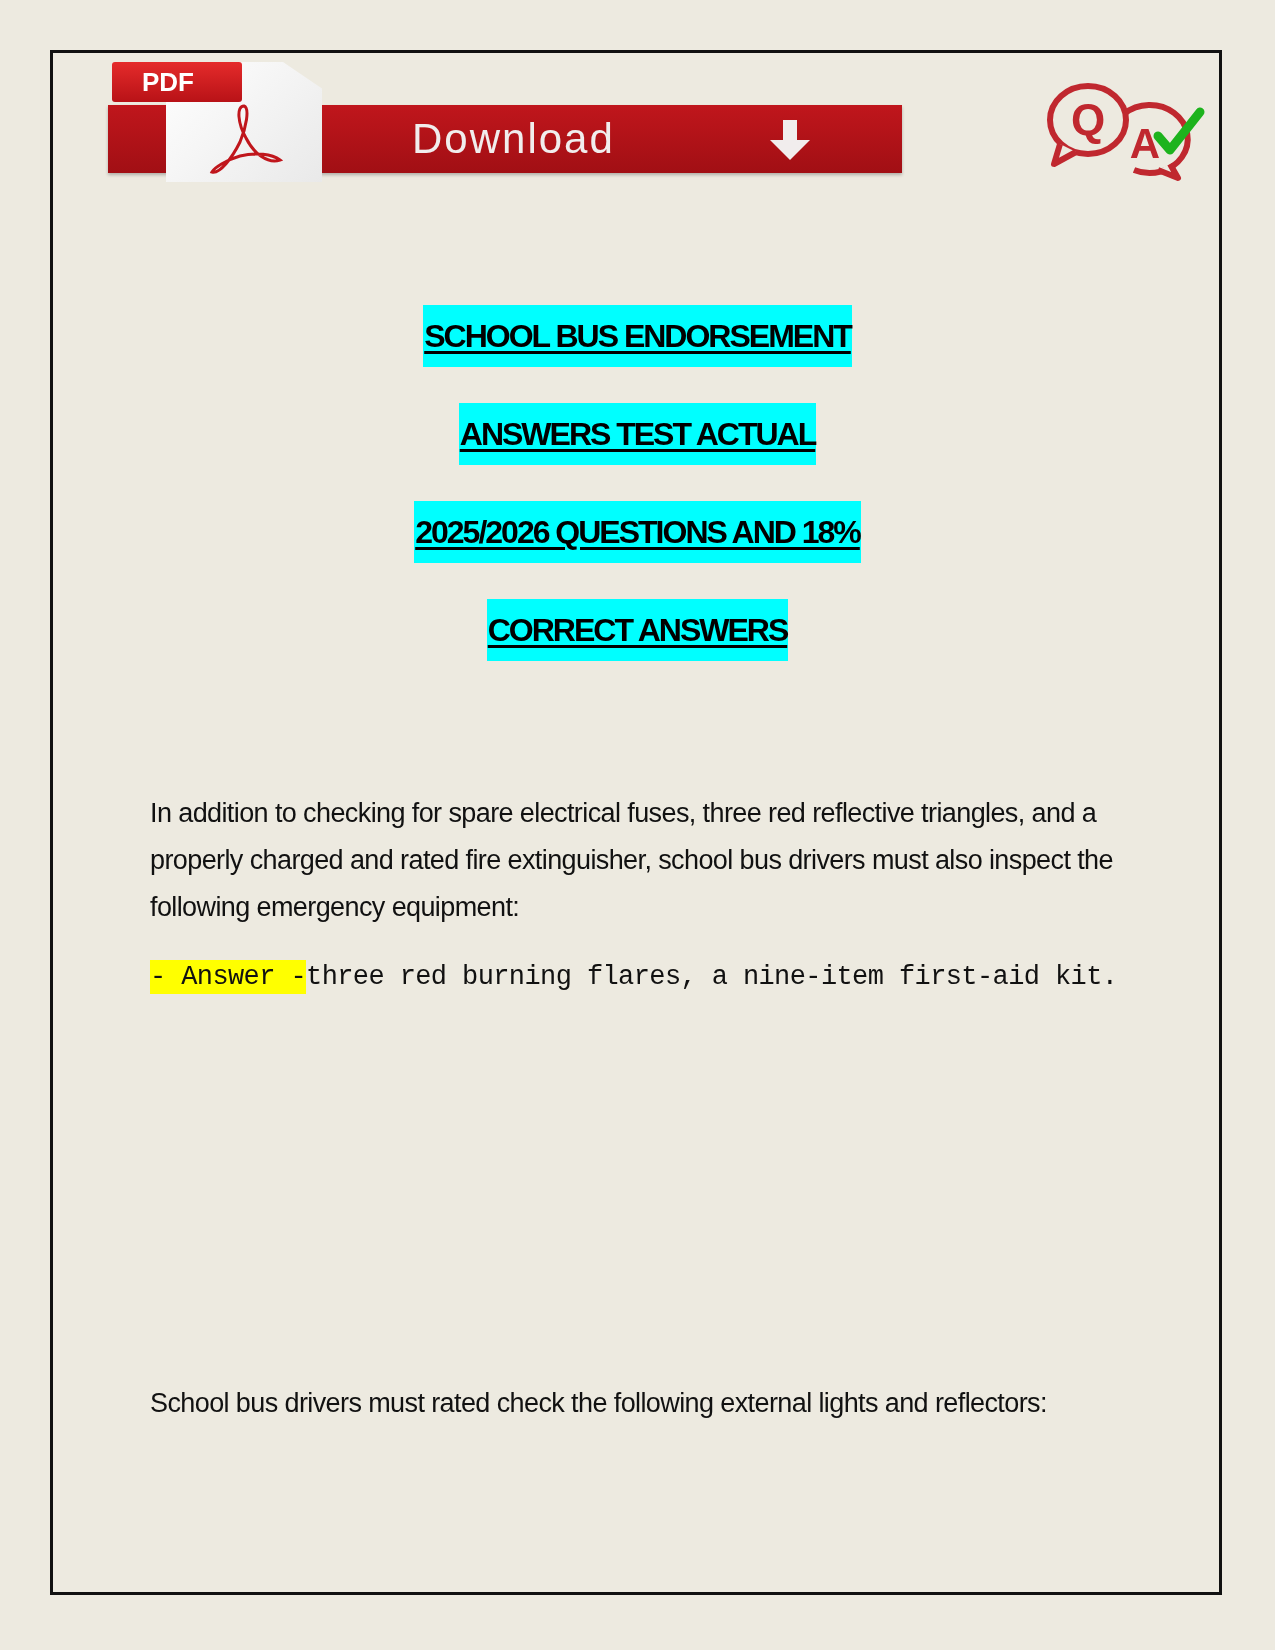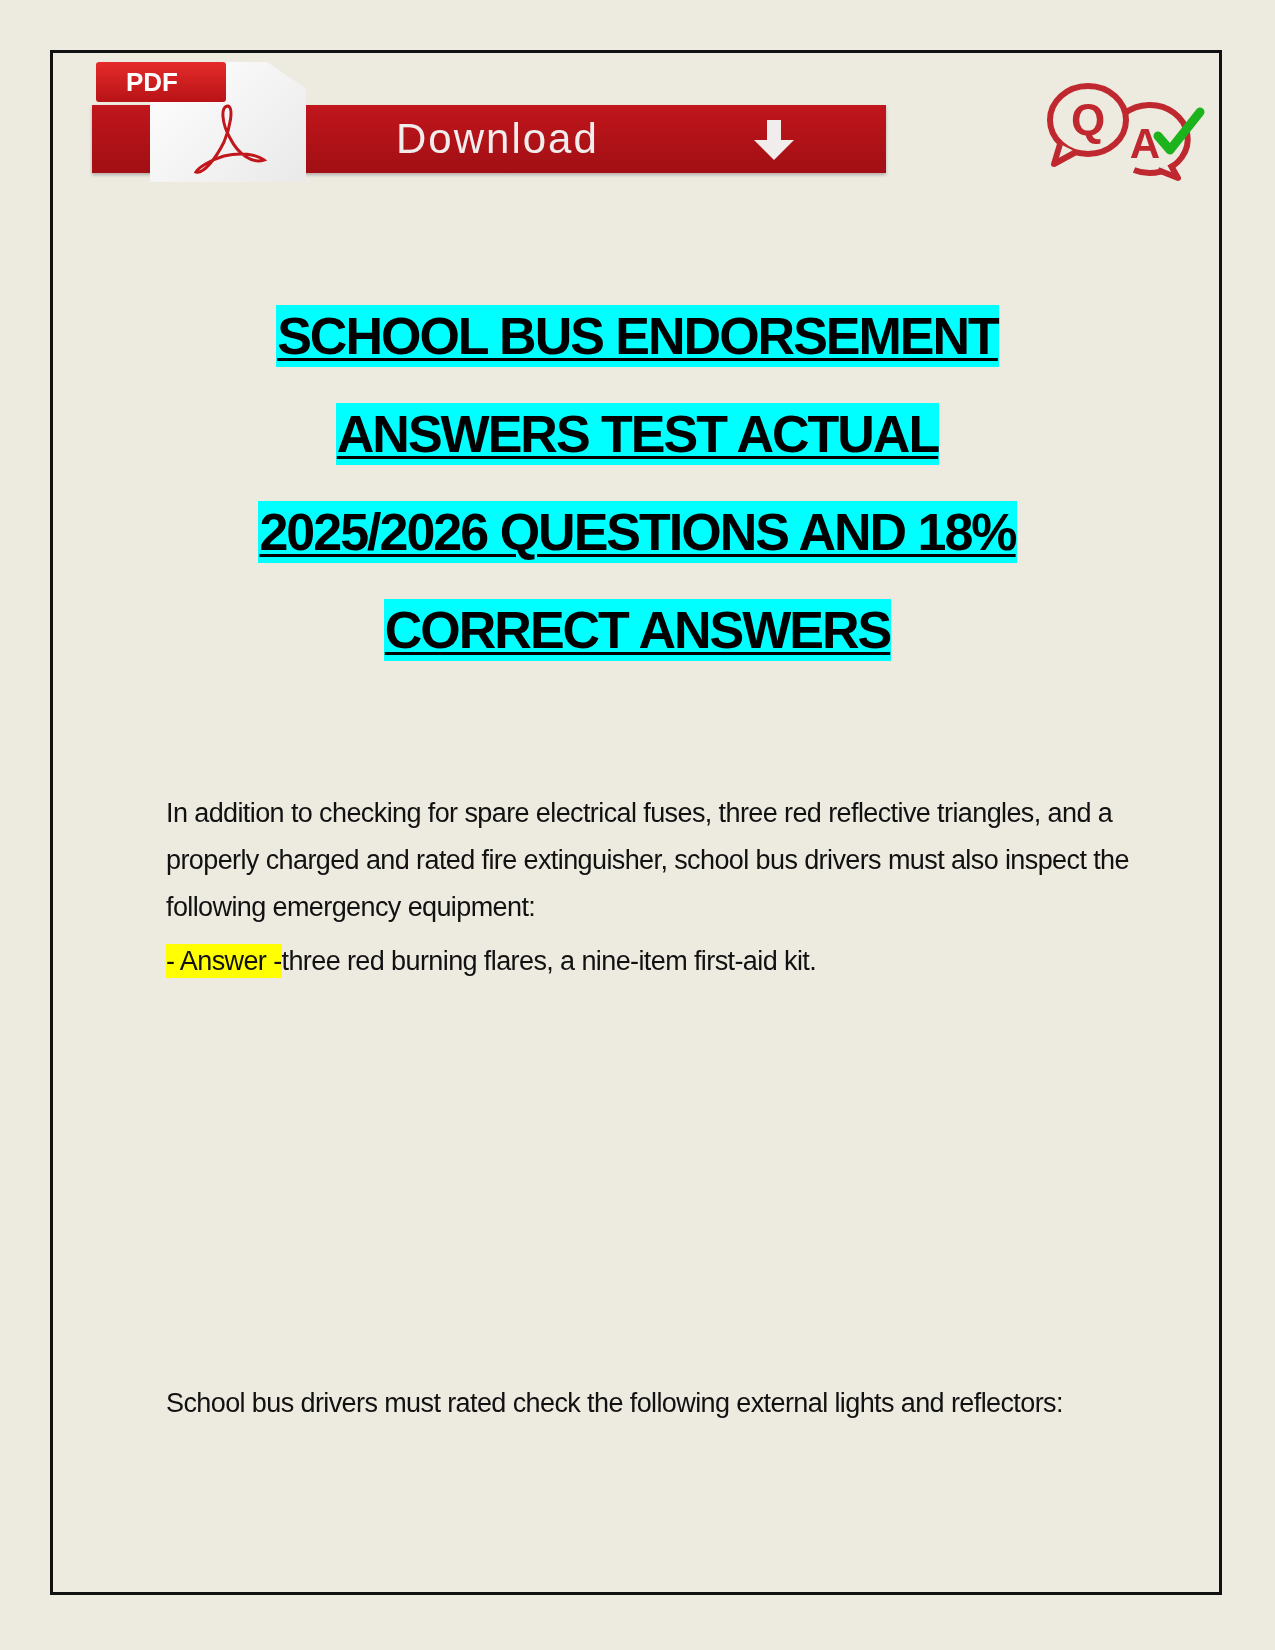--- a/index.html
+++ b/index.html
@@ -13,21 +13,21 @@
     .frame {
       position: absolute;
       left: 50px; top: 50px;
       width: 1172px; height: 1545px;
       border: 3px solid #111;
       box-sizing: border-box;
     }
     
     .banner {
       position: absolute;
-      left: 92px; top: 60px;
+      left: 108px; top: 60px;
       width: 794px; height: 125px;
     }
     .banner-bar {
       position: absolute;
       left: 0; top: 45px;
       width: 794px; height: 68px;
       background: linear-gradient(#c0161c, #a10f14);
       box-shadow: 0 2px 3px rgba(0,0,0,0.25);
     }
     .pdf-tab {
@@ -84,40 +84,40 @@
     .title-line {
       display: block;
       margin: 0 auto 30px auto;
       height: 68px;
     }
     .title-line span {
       display: inline-block;
       background: #00ffff;
       color: #000;
       font-weight: bold;
-      font-size: 52px;
+      font-size: 32px;
       letter-spacing: -2px;
       line-height: 62px;
       padding: 0 1px;
       text-decoration: underline;
       text-decoration-thickness: 3px;
       text-underline-offset: 4px;
     }
     
     .qa-section {
       position: absolute;
-      left: 166px;
+      left: 150px;
       width: 1000px;
       font-family: "Liberation Sans", sans-serif;
       font-size: 27px;
       color: #111;
       letter-spacing: -0.6px;
     }
     .question { line-height: 47px; margin: 0; }
-    .answer { margin-top: 12px; line-height: 36px; }
+    .answer { margin-top: 28px; line-height: 36px; font-family: Liberation Mono, monospace; }
     .answer-prefix {
       background: #ffff00;
       padding: 2px 0;
     }
     #q1 { top: 790px; }
     #q2 { top: 1085px; }
     #q3 { top: 1380px; }
   </style>
 </head>
 <body>

